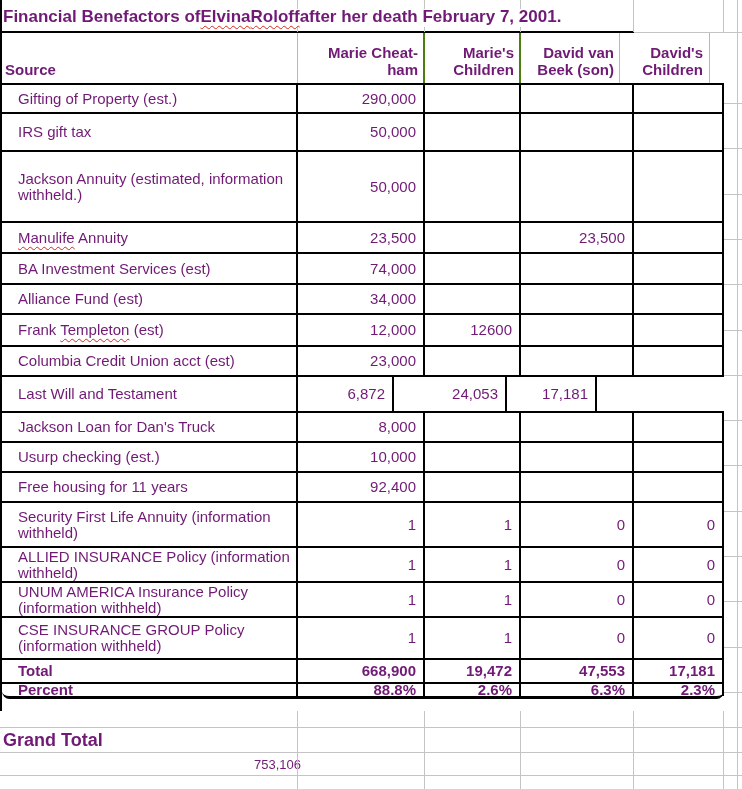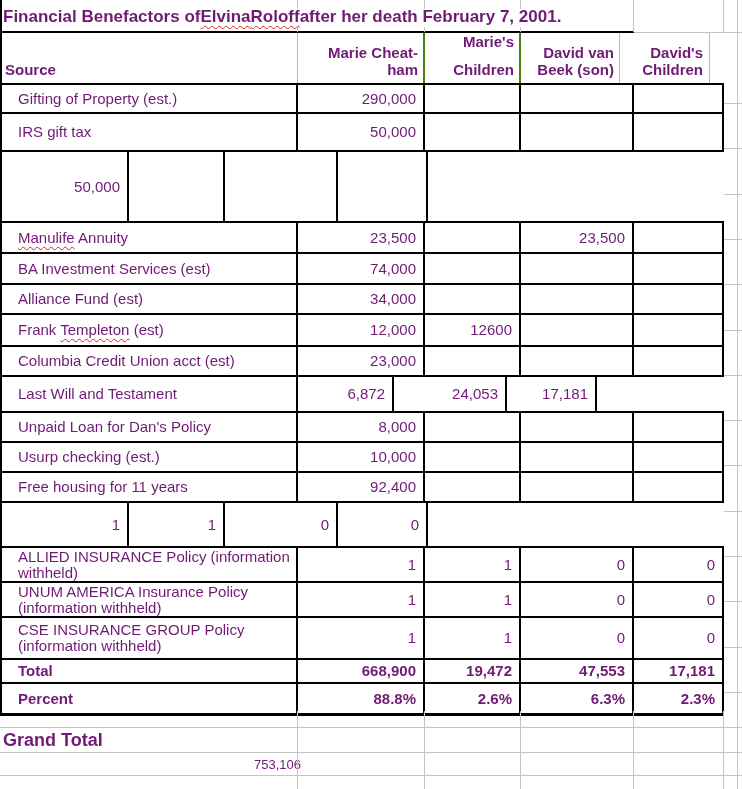--- a/index.html
+++ b/index.html
@@ -28,21 +28,21 @@
     display:flex;box-sizing:border-box;
     border-left:2px solid #000;border-bottom:2px solid #000;
     font-size:15px;font-weight:bold;line-height:17px;
   }
   .hcell{
     box-sizing:border-box;display:flex;flex-direction:column;justify-content:flex-end;
     padding-bottom:5px;text-align:right;padding-right:5px;
   }
   .hcell.c0{width:296px;text-align:left;padding-left:3px;}
   .hcell.c1{width:127px;}
-  .hcell.c2{width:96px;justify-content:space-between;}
+  .hcell.c2{width:96px;}
   .hcell.c3{width:99px;}
   .hcell.c4{width:90px;padding-right:6px;}
   .hsep-gray{border-right:1px solid #b8b8b8;}
   .hsep-black{border-right:2px solid #4d7c0f;}
   
   #table-body{
     position:absolute;left:0;top:85px;width:724px;
     box-sizing:border-box;border-left:2px solid #000;
     font-size:15px;line-height:16px;
   }
@@ -65,21 +65,21 @@
   .trow:nth-child(8){height:30px}
   .trow:nth-child(9){height:36px}
   .trow:nth-child(10){height:30px}
   .trow:nth-child(11){height:30px}
   .trow:nth-child(12){height:30px}
   .trow:nth-child(13){height:45px}
   .trow:nth-child(14){height:35px}
   .trow:nth-child(15){height:35px}
   .trow:nth-child(16){height:42px}
   .trow:nth-child(17){height:24px;font-weight:bold;}
-  .trow:nth-child(18){height:32px;font-weight:bold;border-bottom:3px solid #000;}
+  .trow:nth-child(18){height:15px;font-weight:bold;border-bottom:3px solid #000;border-radius:12px;}
   
   .gline{position:absolute;background:#c4c4c4;}
   .bline{position:absolute;background:#000;}
   
   #grand-total-label{
     position:absolute;left:3px;top:729px;width:290px;height:23px;
     display:flex;align-items:center;font-size:18px;font-weight:bold;
   }
   #grand-total-value{
     position:absolute;left:8px;top:753px;width:293px;height:22px;
@@ -135,20 +135,23 @@
       <div class="trow">
         <div class="tcell src">
           <span><span>IRS gift tax</span></span>
         </div>
         <div class="tcell val v1">50,000</div>
         <div class="tcell val v2"></div>
         <div class="tcell val v3"></div>
         <div class="tcell val v4"></div>
       </div>
       <div class="trow">
+        <div class="tcell src">
+          <span><span>Jackson Annuity (estimated, information withheld.)</span></span>
+        </div>
         <div class="tcell val v1">50,000</div>
         <div class="tcell val v2"></div>
         <div class="tcell val v3"></div>
         <div class="tcell val v4"></div>
       </div>
       <div class="trow">
         <div class="tcell src">
           <span><span class="miss">Manulife</span><span> Annuity</span></span>
         </div>
         <div class="tcell val v1">23,500</div>
@@ -195,21 +198,21 @@
       <div class="trow">
         <div class="tcell src">
           <span><span>Last Will and Testament</span></span>
         </div>
         <div class="tcell val v2">6,872</div>
         <div class="tcell val v3">24,053</div>
         <div class="tcell val v4">17,181</div>
       </div>
       <div class="trow">
         <div class="tcell src">
-          <span><span>Unpaid Loan for Dan's Policy</span></span>
+          <span><span>Jackson Loan for Dan's Truck</span></span>
         </div>
         <div class="tcell val v1">8,000</div>
         <div class="tcell val v2"></div>
         <div class="tcell val v3"></div>
         <div class="tcell val v4"></div>
       </div>
       <div class="trow">
         <div class="tcell src">
           <span><span>Usurp checking (est.)</span></span>
         </div>
@@ -221,20 +224,23 @@
       <div class="trow">
         <div class="tcell src">
           <span><span>Free housing for 11 years</span></span>
         </div>
         <div class="tcell val v1">92,400</div>
         <div class="tcell val v2"></div>
         <div class="tcell val v3"></div>
         <div class="tcell val v4"></div>
       </div>
       <div class="trow">
+        <div class="tcell src">
+          <span><span>Security First Life Annuity (information withheld)</span></span>
+        </div>
         <div class="tcell val v1">1</div>
         <div class="tcell val v2">1</div>
         <div class="tcell val v3">0</div>
         <div class="tcell val v4">0</div>
       </div>
       <div class="trow">
         <div class="tcell src">
           <span><span>ALLIED INSURANCE Policy (information withheld)</span></span>
         </div>
         <div class="tcell val v1">1</div>

